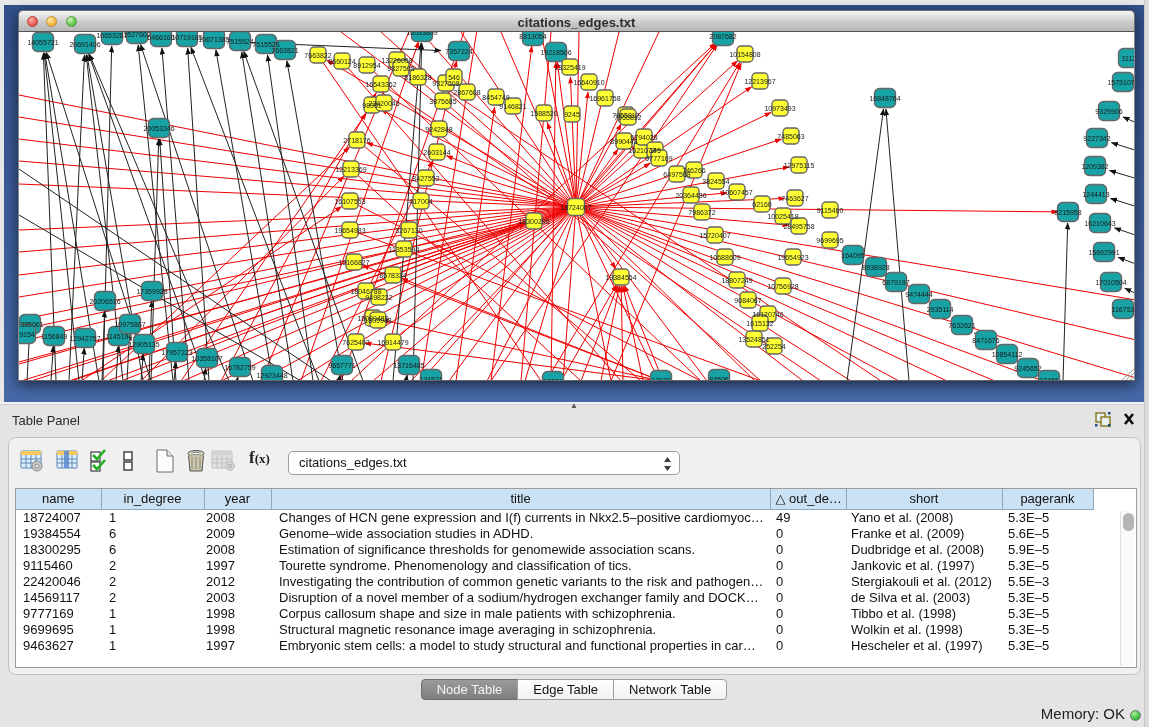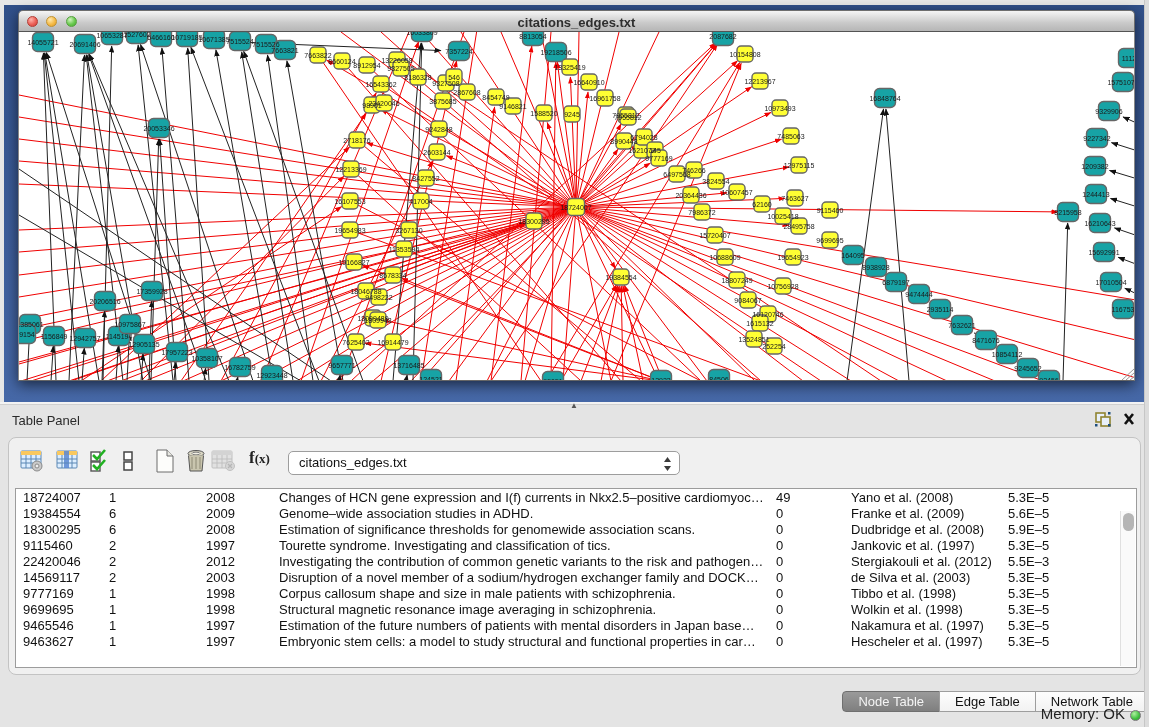--- a/index.html
+++ b/index.html
@@ -29,21 +29,21 @@
 td{height:16px;padding:0;color:#111;white-space:nowrap;overflow:hidden}
 td:nth-child(1){padding-left:7px}
 td:nth-child(2){padding-left:8px}
 td:nth-child(3){padding-left:2px}
 td:nth-child(4){padding-left:8px}
 td:nth-child(5){padding-left:6px}
 td:nth-child(6){padding-left:5px}
 td:nth-child(7){padding-left:6px}
 #scrollbar{position:absolute;right:1px;top:22px;bottom:1px;width:15px;background:#fafafa;border-left:1px solid #e0e0e0}
 #thumb{position:absolute;left:2px;top:2px;width:11px;height:18px;background:#b5b5b5;border-radius:6px}
-#tabs{position:absolute;left:0;top:289px;width:100%;text-align:right}
+#tabs{position:absolute;left:0;top:277px;width:100%;text-align:center}
 .seg{display:inline-block;font-size:13px;height:21px;line-height:20px;padding:0 15px;border:1px solid #9d9d9d;background:linear-gradient(#fdfdfd,#f2f2f2);color:#111;margin:0 0 0 -1px;vertical-align:top}
 .seg.sel{background:linear-gradient(#9a9a9a,#7f7f7f);color:#f4f4f4;border-color:#6f6f6f}
 .seg:first-child{border-radius:4px 0 0 4px}
 .seg:last-child{border-radius:0 4px 4px 0}
 #status{position:absolute;right:8px;top:303px;font-size:15px;color:#222}
 #memdot{display:inline-block;width:11px;height:11px;border-radius:50%;background:radial-gradient(circle at 35% 30%,#aef0a0,#3fbf3f 60%,#2a9a2a);border:1px solid #777;vertical-align:-2px;margin-left:5px}
 #rightedge{position:absolute;right:0;top:0;width:5px;height:727px;background:#dcdcdc;border-left:1px solid #c6c6c6}
 </style></head>
 <body>
 <div id="app">
@@ -595,20 +595,29 @@
       <colgroup>
               <col style="width:85px">
               <col style="width:103px">
               <col style="width:67px">
               <col style="width:499px">
               <col style="width:76px">
               <col style="width:156px">
               <col style="width:91px">
             </colgroup>
       <tbody>
+              <tr>
+                <th>name</th>
+                <th>in_degree</th>
+                <th>year</th>
+                <th>title</th>
+                <th style="text-align:left;padding-left:5px">△ out_de…</th>
+                <th>short</th>
+                <th>pagerank</th>
+              </tr>
       <tr>
                 <td>18724007</td>
                 <td>1</td>
                 <td>2008</td>
                 <td>Changes of HCN gene expression and I(f) currents in Nkx2.5–positive cardiomyoc…</td>
                 <td>49</td>
                 <td>Yano et al. (2008)</td>
                 <td>5.3E–5</td>
               </tr>
       <tr>
@@ -626,21 +635,21 @@
                 <td>2008</td>
                 <td>Estimation of significance thresholds for genomewide association scans.</td>
                 <td>0</td>
                 <td>Dudbridge et al. (2008)</td>
                 <td>5.9E–5</td>
               </tr>
       <tr>
                 <td>9115460</td>
                 <td>2</td>
                 <td>1997</td>
-                <td>Tourette syndrome. Investigating and classification of tics.</td>
+                <td>Tourette syndrome. Phenomenology and classification of tics.</td>
                 <td>0</td>
                 <td>Jankovic et al. (1997)</td>
                 <td>5.3E–5</td>
               </tr>
       <tr>
                 <td>22420046</td>
                 <td>2</td>
                 <td>2012</td>
                 <td>Investigating the contribution of common genetic variants to the risk and pathogen…</td>
                 <td>0</td>
@@ -665,29 +674,20 @@
                 <td>Tibbo et al. (1998)</td>
                 <td>5.3E–5</td>
               </tr>
       <tr>
                 <td>9699695</td>
                 <td>1</td>
                 <td>1998</td>
                 <td>Structural magnetic resonance image averaging in schizophrenia.</td>
                 <td>0</td>
                 <td>Wolkin et al. (1998)</td>
-                <td>5.3E–5</td>
-              </tr>
-      <tr>
-                <td>9465546</td>
-                <td>1</td>
-                <td>1997</td>
-                <td>Estimation of the future numbers of patients with mental disorders in Japan base…</td>
-                <td>0</td>
-                <td>Nakamura et al. (1997)</td>
                 <td>5.3E–5</td>
               </tr>
       <tr>
                 <td>9463627</td>
                 <td>1</td>
                 <td>1997</td>
                 <td>Embryonic stem cells: a model to study structural and functional properties in car…</td>
                 <td>0</td>
                 <td>Hescheler et al. (1997)</td>
                 <td>5.3E–5</td>

